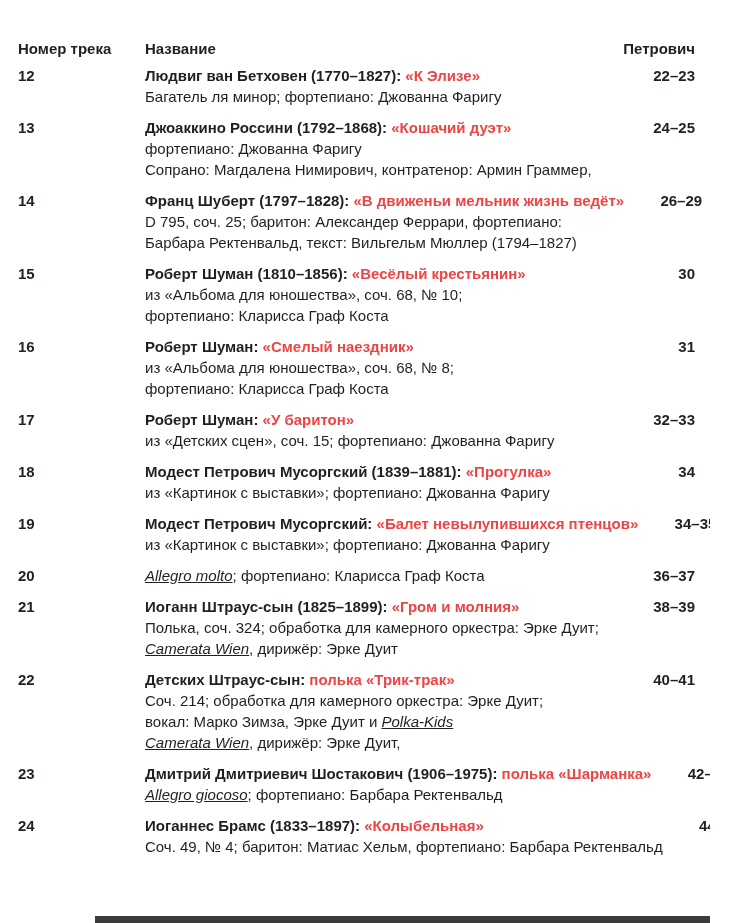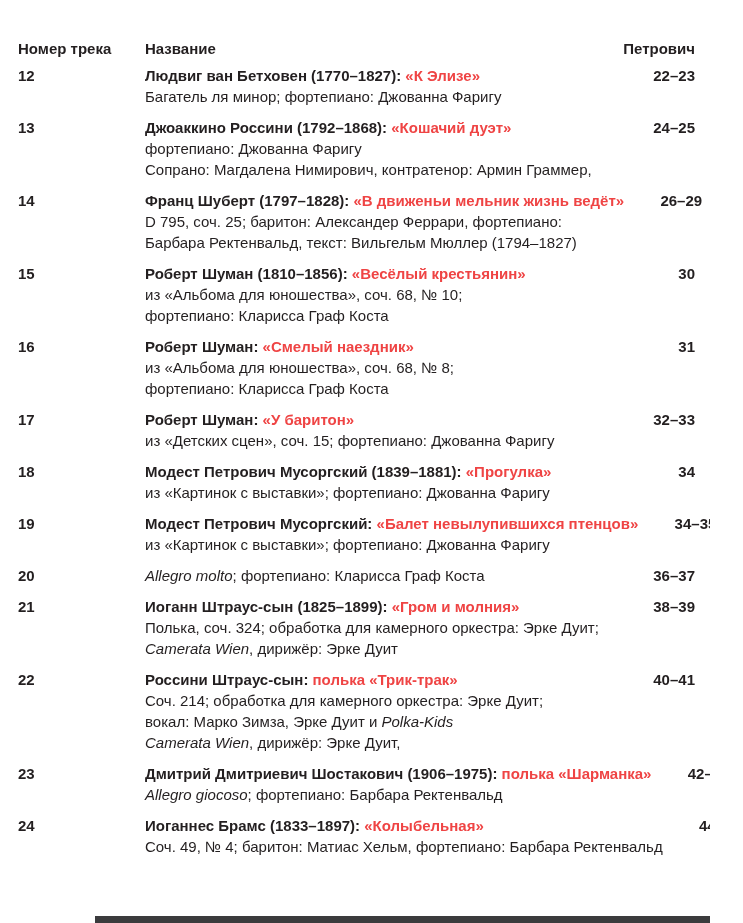--- a/index.html
+++ b/index.html
@@ -40,21 +40,21 @@
   }
   .title-line {
     font-weight: 700;
     white-space: nowrap;
   }
   .t-red { color: #ef4444; }
   .detail-line {
     font-weight: 400;
     white-space: nowrap;
   }
-  .detail-line .it { font-style: italic; }
+  .detail-line .it { font-style: italic; text-decoration: underline; }
   .bottom-bar {
     position: absolute;
     left: 95px;
     right: 0;
     bottom: 0;
     height: 7px;
     background: #3b3b3d;
   }
 </style>
 </head>
@@ -177,21 +177,21 @@
     <div class="detail-line"><span>Полька, соч. 324; обработка для камерного оркестра: Эрке Дуит;</span></div>
           <div class="detail-line"><span class="it">Camerata Wien</span><span>, дирижёр: Эрке Дуит</span></div>
         </div>
     <div class="col-page">38–39</div>
   </div>
 
   <div class="row track-row">
     <div class="col-track">22</div>
     <div class="col-title">
       <div class="title-line">
-        <span class="t-black">Россини Штраус-сын: </span><span class="t-red">полька «Трик-трак»</span>
+        <span class="t-black">Детских Штраус-сын: </span><span class="t-red">полька «Трик-трак»</span>
       </div>
     <div class="detail-line"><span>Соч. 214; обработка для камерного оркестра: Эрке Дуит;</span></div>
           <div class="detail-line"><span>вокал: Марко Зимза, Эрке Дуит и </span><span class="it">Polka-Kids</span></div>
           <div class="detail-line"><span class="it">Camerata Wien</span><span>, дирижёр: Эрке Дуит,</span></div>
         </div>
     <div class="col-page">40–41</div>
   </div>
 
   <div class="row track-row">
     <div class="col-track">23</div>

